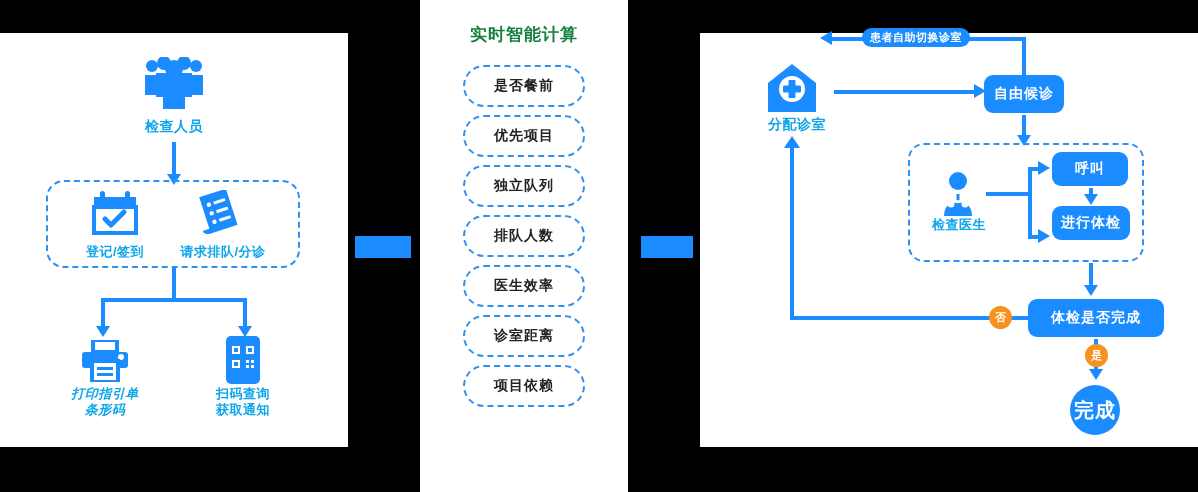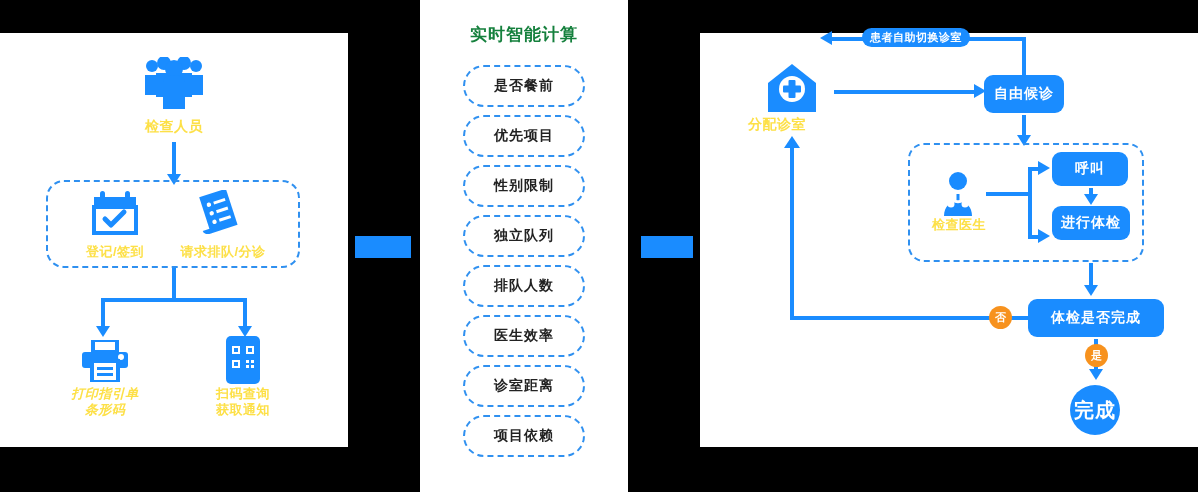--- a/index.html
+++ b/index.html
@@ -18,21 +18,21 @@
   #panel-mid{left:420px;top:0;width:208px;height:492px;}
   #panel-right{left:700px;top:33px;width:498px;height:414px;}
 
   
   .connector{position:absolute;background:#1a8cff;}
   #connector-left{left:355px;top:236px;width:56px;height:22px;}
   #connector-right{left:641px;top:236px;width:52px;height:22px;}
 
   
   .lbl{
-    position:absolute;color:#fde047;font-weight:bold;
+    position:absolute;color:#0ea5e9;font-weight:bold;
     text-align:center;line-height:1.25;white-space:pre-line;
     letter-spacing:.5px;
   }
 
   
   #icon-people{position:absolute;left:143px;top:57px;width:62px;height:52px;}
   #label-people{left:94px;top:118px;width:160px;font-size:14px;}
 
   #arrow-people-group{position:absolute;left:172px;top:142px;width:4px;height:32px;background:#1a8cff;}
   #arrow-people-group:after{
@@ -98,21 +98,21 @@
   }
 
   #pill-switch{
     position:absolute;left:862px;top:28px;width:108px;height:19px;
     background:#1a8cff;color:#fff;border-radius:10px;
     display:flex;align-items:center;justify-content:center;
     font-size:11px;font-weight:bold;letter-spacing:.5px;z-index:3;
   }
 
   #icon-hospital{position:absolute;left:766px;top:64px;width:52px;height:48px;}
-  #label-hospital{left:722px;top:116px;width:110px;font-size:14px;}
+  #label-hospital{left:742px;top:116px;width:110px;font-size:14px;}
 
   #dashed-doctor{
     position:absolute;left:908px;top:143px;width:236px;height:119px;
     border:2px dashed #2f90f0;border-radius:16px;box-sizing:border-box;
   }
   #icon-doctor{position:absolute;left:936px;top:172px;width:44px;height:44px;}
   #label-doctor{left:913px;top:217px;width:92px;font-size:13px;}
 
   
   .ln{position:absolute;background:#1a8cff;}
@@ -282,21 +282,20 @@
       </g>
     </g>
   </svg>
   <div class="lbl" id="label-qr">扫码查询
 获取通知</div>
 
   <div id="mid-title">实时智能计算</div>
   <div id="pill-list">
     <div class="pill">是否餐前</div>
     <div class="pill">优先项目</div>
-    <div class="pill">性别限制</div>
     <div class="pill">独立队列</div>
     <div class="pill">排队人数</div>
     <div class="pill">医生效率</div>
     <div class="pill">诊室距离</div>
     <div class="pill">项目依赖</div>
   </div>
 
   <svg id="icon-hospital" viewBox="0 0 52 48">
     <g fill="#1a8cff">
       <path d="M26 0L2 19v29h48V19z"></path>

